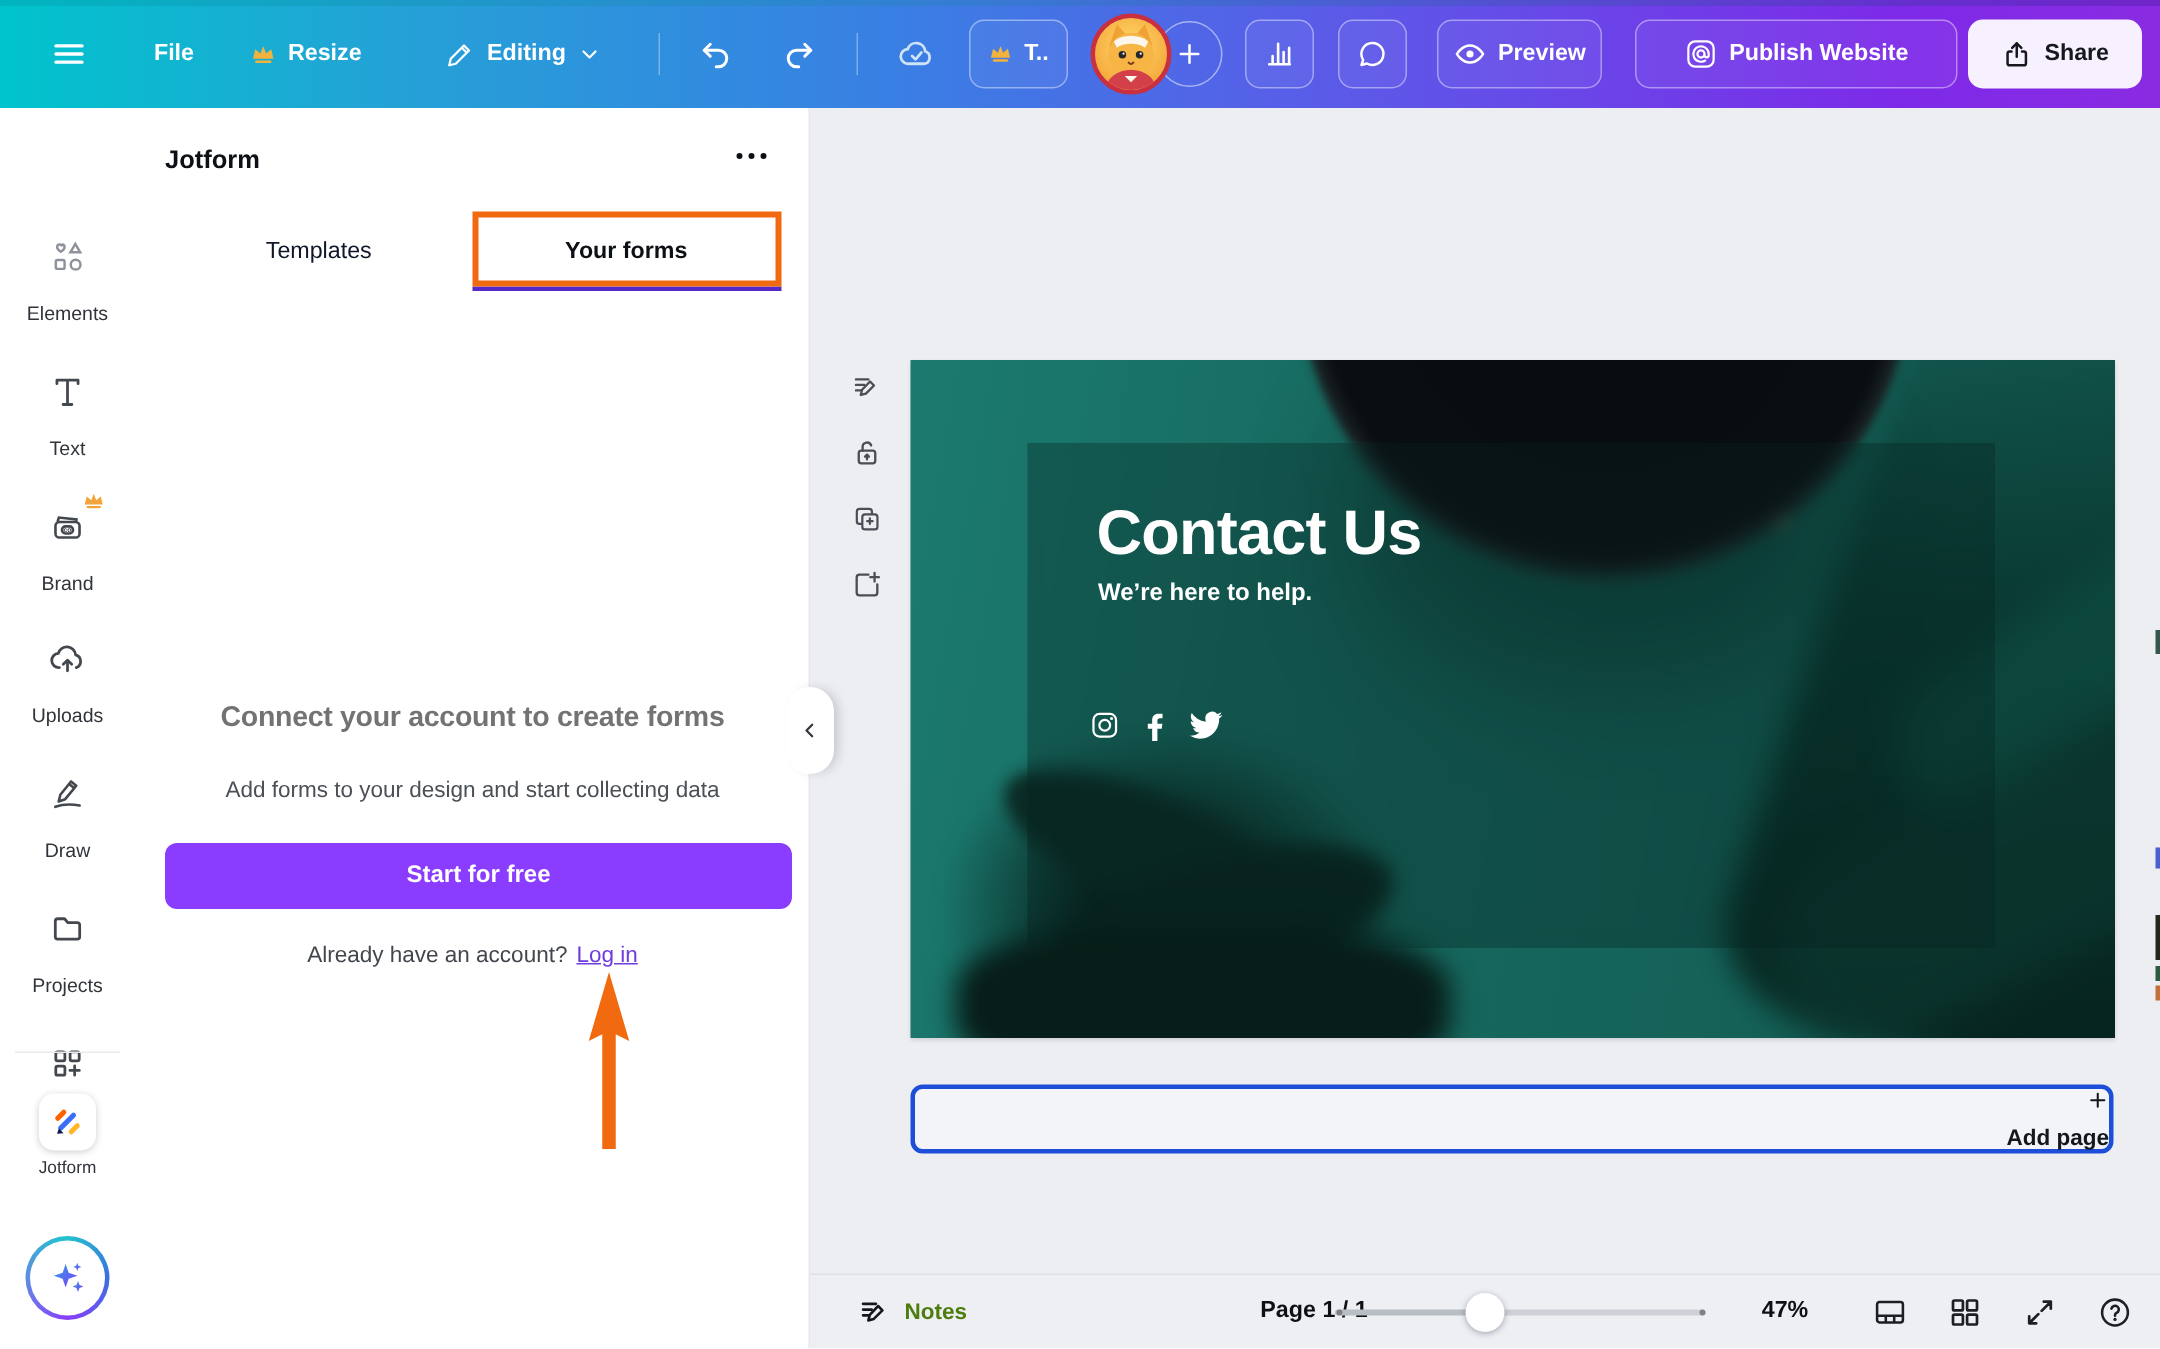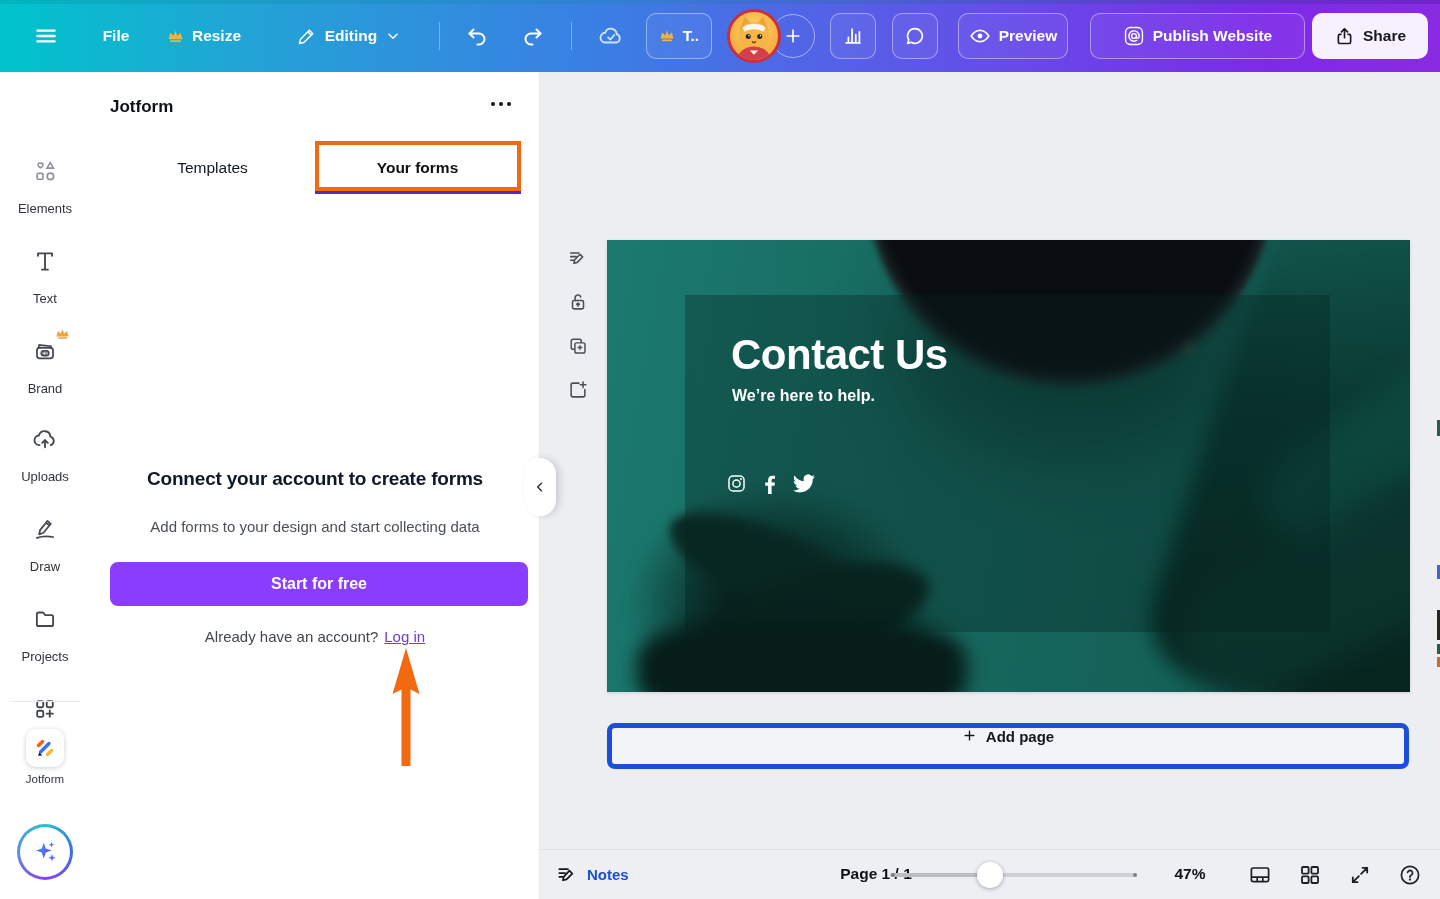--- a/index.html
+++ b/index.html
@@ -43,21 +43,21 @@
   .panel-title { position:absolute; left:20px; top:25px; font-size:17px; font-weight:700; color:#0d1014; }
   .panel-more { position:absolute; right:28px; top:30px; display:flex; gap:4px; cursor:pointer; }
   .panel-more i { width:4px; height:4px; border-radius:50%; background:#0d1014; }
   .tab { position:absolute; top:73px; width:205px; height:45px; display:flex; align-items:center; justify-content:center;
     font-size:15.5px; cursor:pointer; }
   .tab.templates { left:20px; color:#0f172a; }
   .tab.yourforms { left:225px; color:#0d1014; font-weight:700; }
   .tab-underline { position:absolute; left:225px; top:119px; width:206px; height:3px; background:#5729c9; }
   .annot-box { position:absolute; left:225px; top:69px; width:206px; height:50px; border:4px solid #F26A0F; z-index:4; }
   .connect-heading { position:absolute; left:20px; top:396px; width:410px; text-align:center;
-    font-size:19px; font-weight:700; color:#0f172a; letter-spacing:-.2px; }
+    font-size:19px; font-weight:700; color:#737373; letter-spacing:-.2px; }
   .connect-sub { position:absolute; left:10px; top:446px; width:430px; text-align:center; font-size:15px; color:#4a5056; }
   .cta-btn { position:absolute; left:20px; top:490px; width:418px; height:44px; border-radius:8px; border:none;
     background:#8B3DFF; color:#fff; font-weight:700; font-size:16px; font-family:inherit; cursor:pointer; }
   .login-row { position:absolute; left:0; top:556px; width:450px; display:flex; justify-content:center; gap:6px; font-size:15px; color:#42474d; }
   .login-link { color:#6e3bdc; text-decoration:underline; cursor:pointer; }
   .annot-arrow { position:absolute; left:301px; top:576px; z-index:4; }
 
   .collapse-handle { position:absolute; left:524px; top:386px; width:32px; height:58px; background:#fff; border-radius:16px;
     box-shadow:4px 0 8px -2px rgba(20,30,50,.22); z-index:6; display:flex; align-items:center; justify-content:center; cursor:pointer; }
 
@@ -85,26 +85,26 @@
   .plant-b { position:absolute; left:55px; top:290px; width:210px; height:75px; border-radius:50%; background:#0a2a24; transform:rotate(24deg); filter:blur(5px); }
   .plant-c { position:absolute; left:95px; top:330px; width:230px; height:85px; border-radius:50%; background:#09251f; transform:rotate(-14deg); filter:blur(5px); }
   .plant-d { position:absolute; left:30px; top:375px; width:330px; height:110px; border-radius:40%; background:#071d19; filter:blur(9px); }
   .overlay { position:absolute; left:78px; top:55px; width:645px; height:337px;
     background:rgba(7,32,30,.33); backdrop-filter:blur(5px); }
   .design-title { position:absolute; left:46px; top:36px; color:#fff; font-size:42px; font-weight:700; letter-spacing:-.5px; }
   .design-sub { position:absolute; left:47px; top:92px; color:#fff; font-size:16px; font-weight:700; }
   .socials { position:absolute; left:41px; top:178px; display:flex; align-items:center; gap:17px; }
 
   .add-page-btn { position:absolute; left:67px; top:651px; width:802px; height:46px; border-radius:8px;
-    background:#f3f4f7; border:5px solid #1d4ed8; display:flex; align-items:flex-start; justify-content:center; gap:9px;
-    font-size:15px; font-weight:700; color:#14181d; cursor:pointer; font-family:inherit; }
+    background:#f3f4f7; border:3px solid #1d4ed8; display:flex; align-items:flex-end; justify-content:center; gap:9px;
+    font-size:15px; font-weight:700; color:#14181d; cursor:pointer; font-family:inherit;flex-direction:column; }
 
   .statusbar { position:absolute; left:0; bottom:0; width:900px; height:50px; background:#edeff3; border-top:1px solid rgba(27,35,48,.07); }
-  .notes-ctl { position:absolute; left:16px; top:13px; display:flex; align-items:center; gap:8px; cursor:pointer;
-    font-size:15px; font-weight:700; color:#1d4ed8; }
+  .notes-ctl { position:absolute; left:32px; top:13px; display:flex; align-items:center; gap:8px; cursor:pointer;
+    font-size:15px; font-weight:700; color:#4d7c0f; }
   .page-indicator { position:absolute; left:249px; top:15px; width:80px; text-align:center; font-size:15.5px; font-weight:700; color:#0d1014;margin-left:47px; }
   .zoom-slider { position:absolute; left:350px; top:0; width:247px; height:50px; cursor:pointer; }
   .track-l { position:absolute; left:0; top:23px; width:100px; height:4px; border-radius:2px; background:#b9bdc4; }
   .track-r { position:absolute; left:100px; top:23px; width:147px; height:4px; border-radius:2px; background:#cdd0d6; }
   .track-dot { position:absolute; top:23px; width:4px; height:4px; border-radius:50%; background:#7d8187; }
   .slider-thumb { position:absolute; left:87px; top:12px; width:26px; height:26px; border-radius:50%;
     background:#fff; box-shadow:0 1px 4px rgba(20,30,50,.35); }
   .zoom-label { position:absolute; left:620px; top:15px; width:60px; text-align:center; font-size:15.5px; font-weight:700; color:#0d1014; }
   .sb-icon { position:absolute; top:13px; width:24px; height:24px; cursor:pointer; }
 

